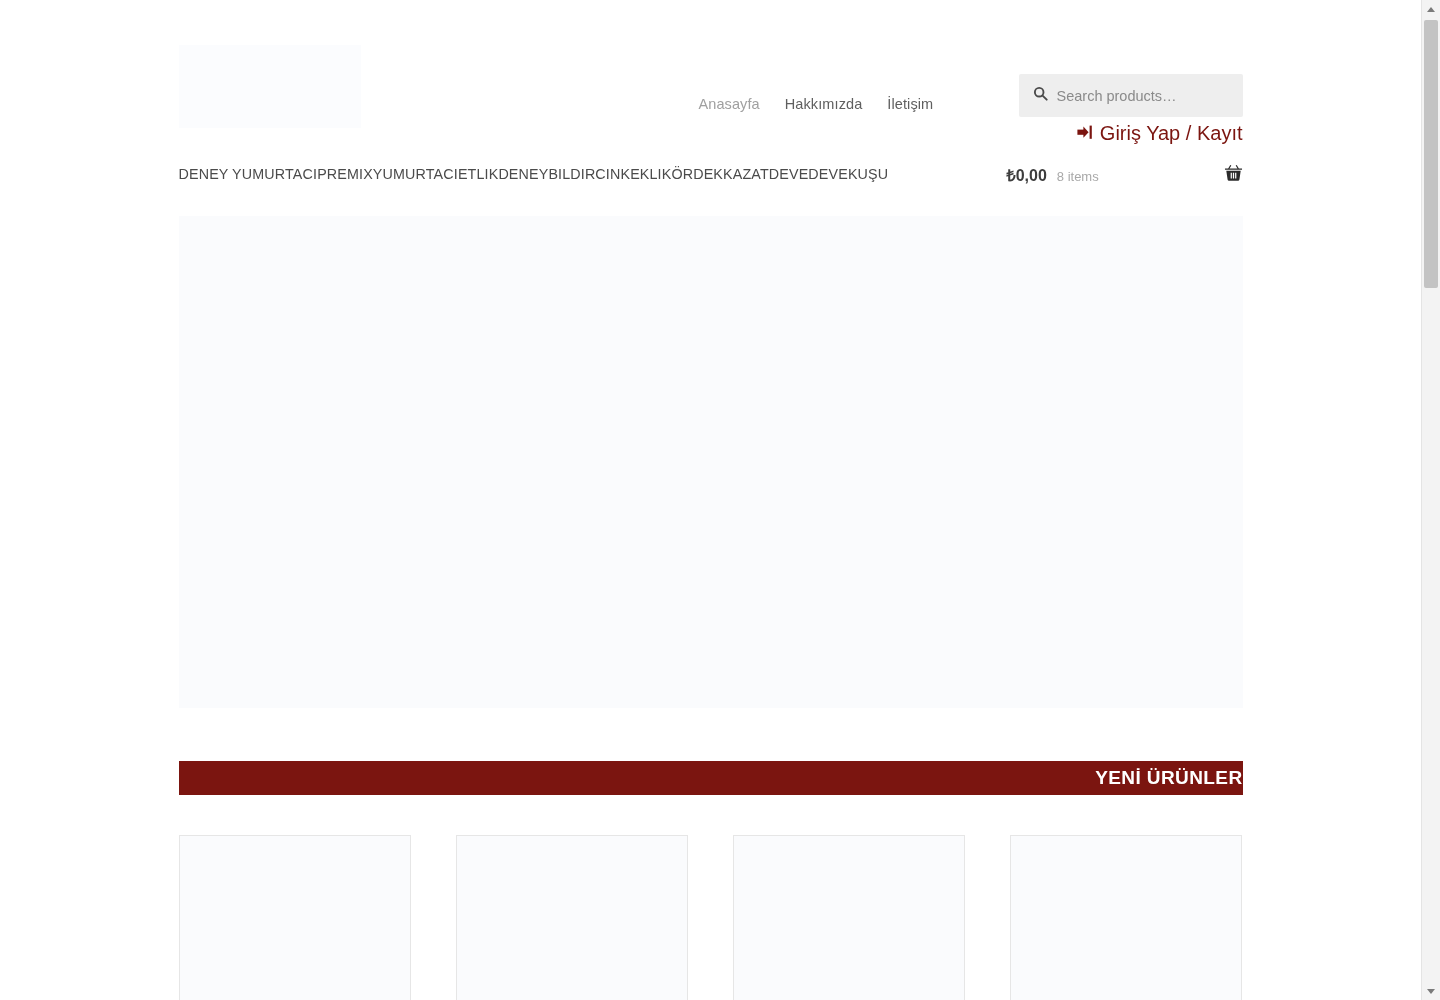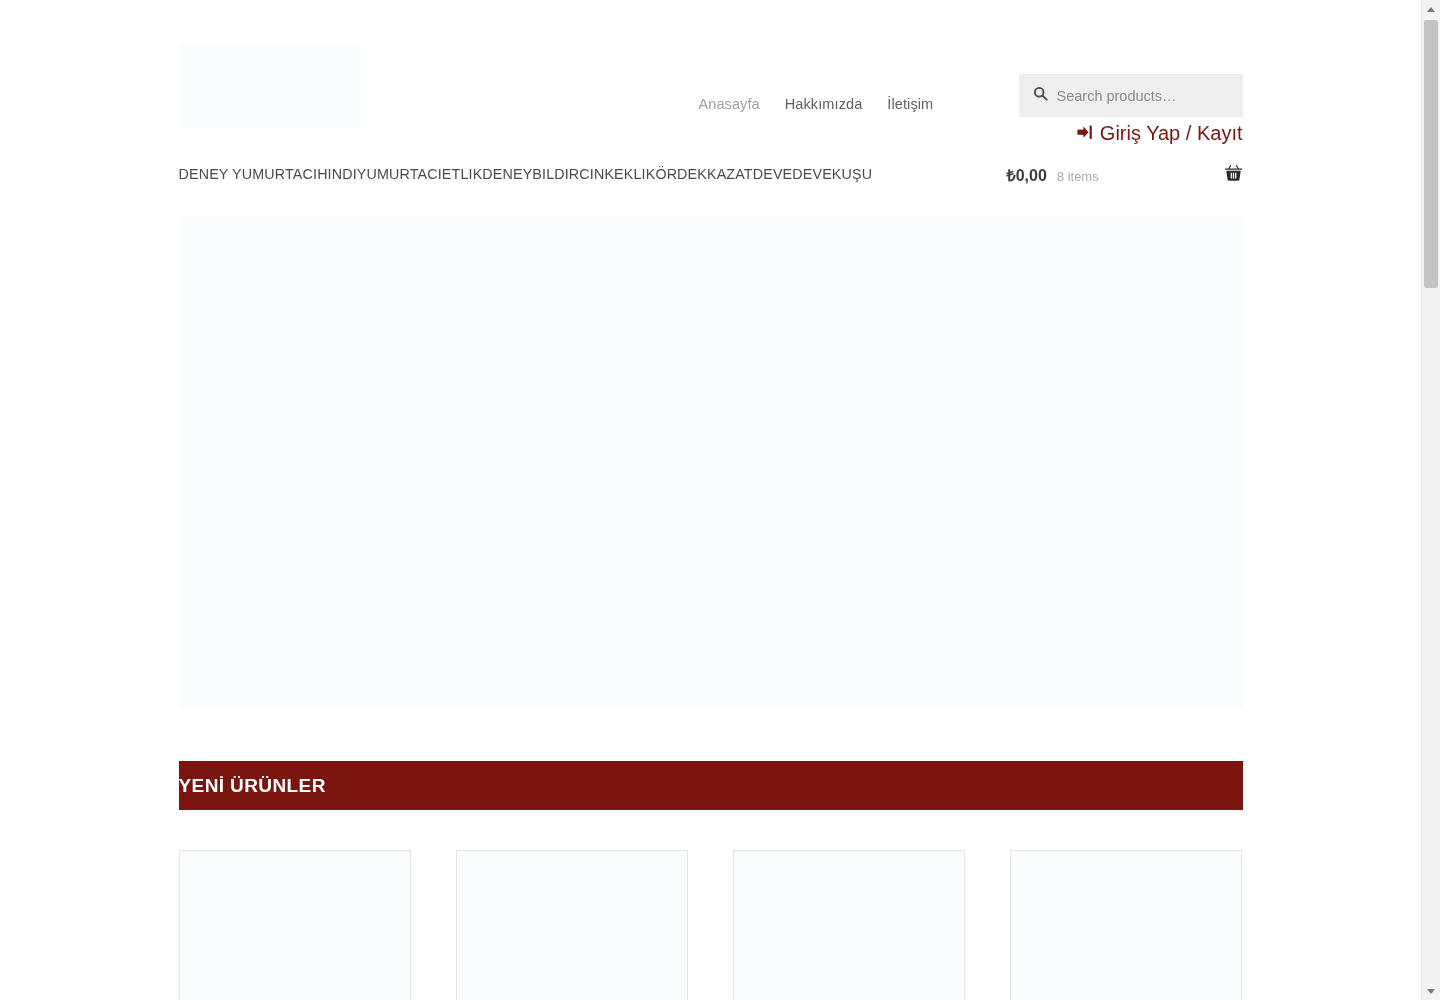--- a/index.html
+++ b/index.html
@@ -161,25 +161,25 @@
     width: 1064px;
     height: 492px;
     background: #fafbfd;
     margin-top: 4px;
   }
 
   
   .section-banner {
     margin-top: 53px;
     width: 1064px;
-    height: 49px;
+    height: 34px;
     background: #7b1510;
     display: flex;
     align-items: center;
-    justify-content: flex-start;
+    justify-content: flex-end;
   }
   .section-banner-title {
     color: #ffffff;
     font-size: 19px;
     font-weight: bold;
     letter-spacing: .4px;
   }
 
   
   .product-grid {
@@ -282,21 +282,21 @@
     </header>
 
     <div class="category-bar">
       <div class="container">
 
         <ul class="category-menu">
           <li>
               <a class="category-link" href="#">DENEY YUMURTACI</a>
             </li>
           <li>
-              <a class="category-link" href="#">HINDI</a>
+              <a class="category-link" href="#">PREMIX</a>
             </li>
           <li>
               <a class="category-link" href="#">YUMURTACI</a>
             </li>
           <li>
               <a class="category-link" href="#">ETLIK</a>
             </li>
           <li>
               <a class="category-link" href="#">DENEY</a>
             </li>

